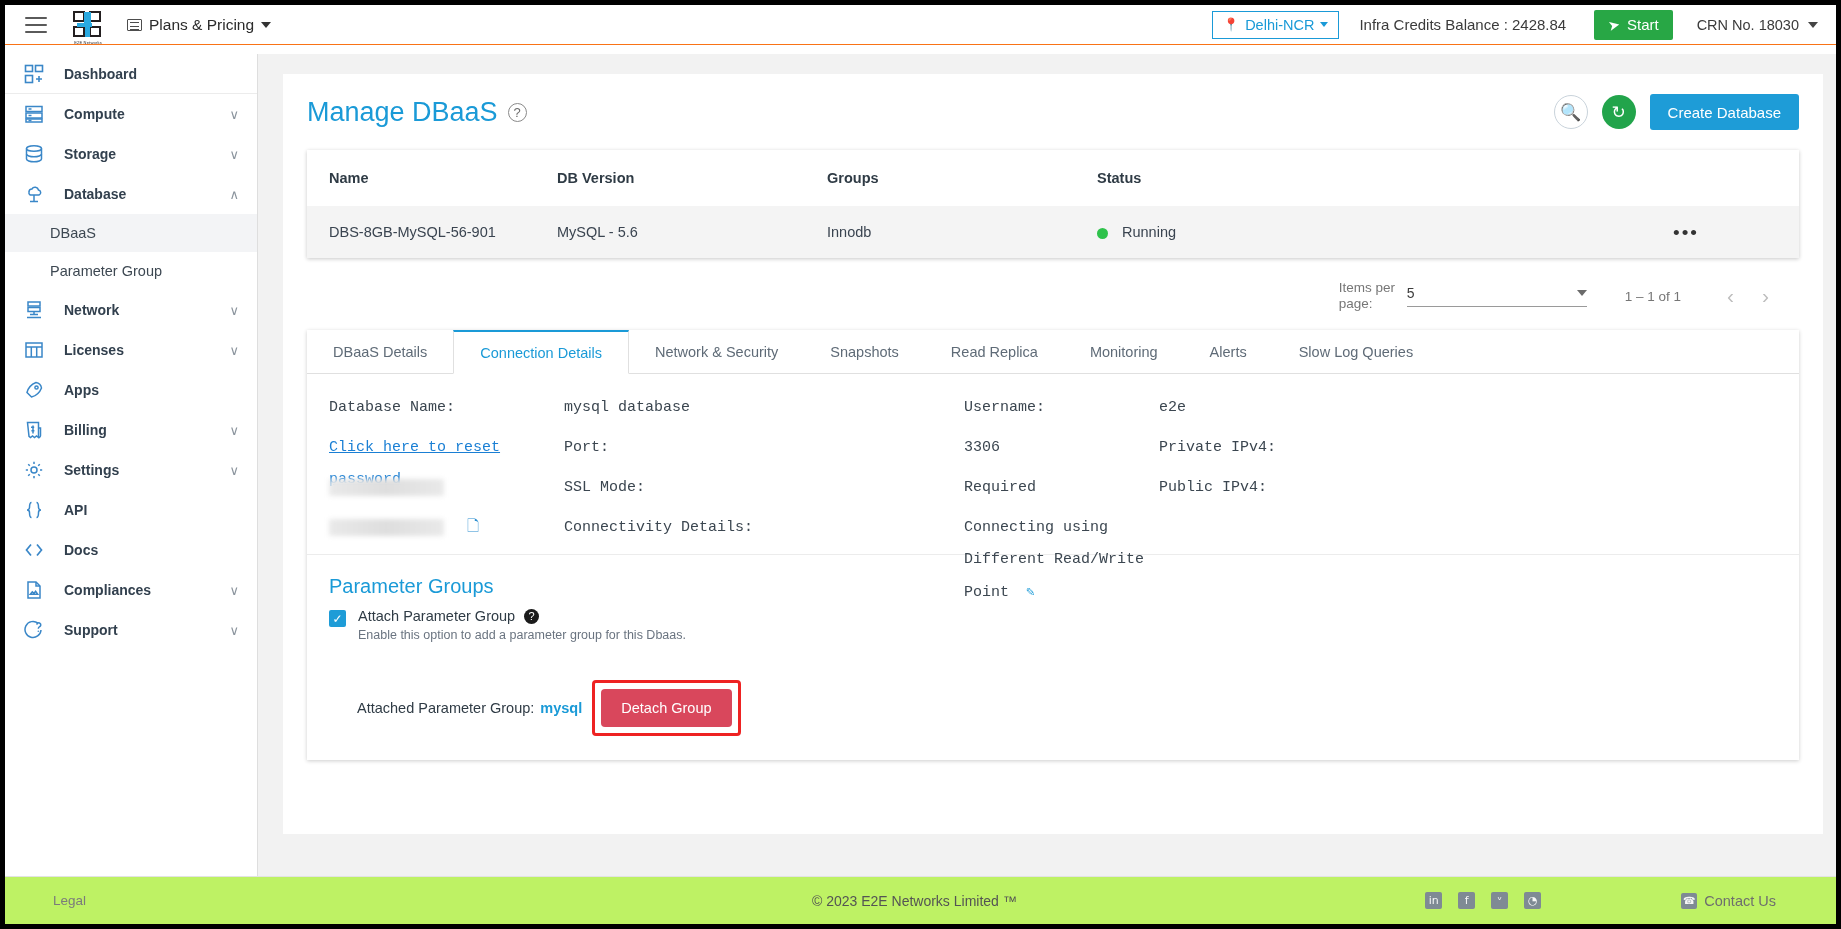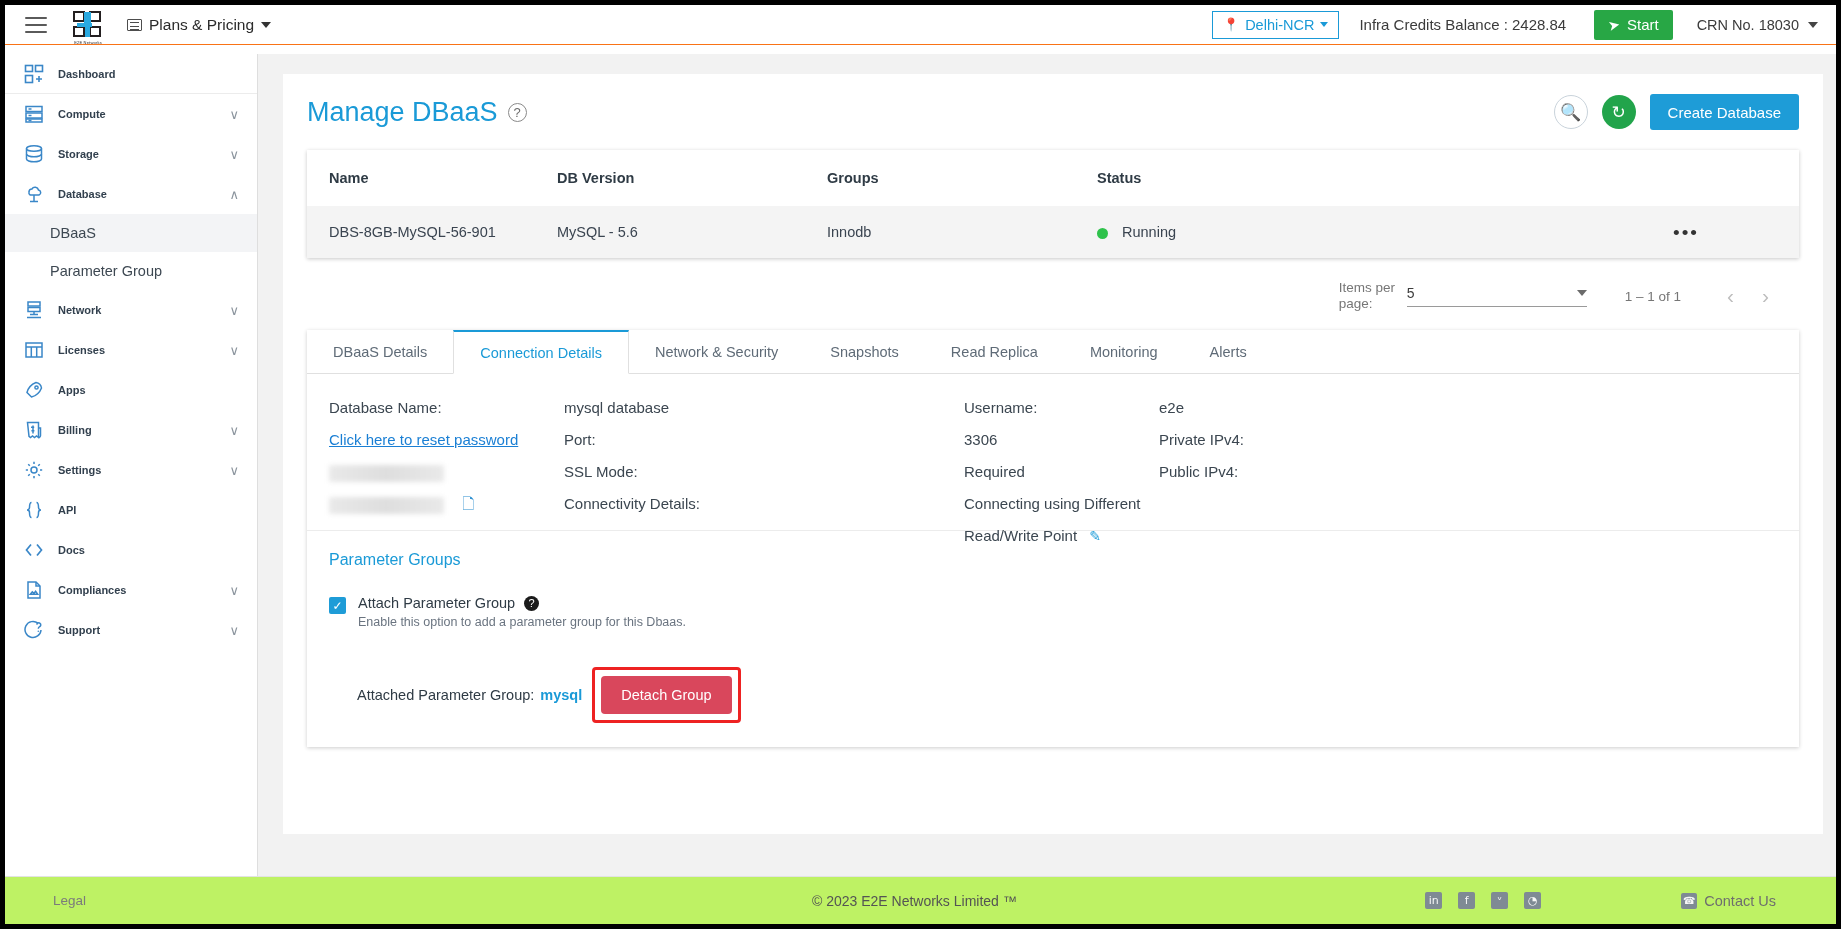--- a/index.html
+++ b/index.html
@@ -95,21 +95,21 @@
     width: 253px; height: 832px;
     background: #ffffff; border-right: 1px solid #dedede;
     overflow: hidden;
   }
   .nav-item {
     display: flex; align-items: center; height: 40px; padding: 0 18px 0 18px;
     cursor: pointer; gap: 13px; position: relative;
   }
   .nav-item.sep { border-bottom: 1px solid #ececec; }
   .nav-icon { width: 22px; height: 22px; flex: 0 0 22px; display:flex; align-items:center; justify-content:center; color:#3a87c8;}
-  .nav-label { font-size: 11px; color: #32404e; font-weight: bold; }
+  .nav-label { font-size: 14px; color: #32404e; font-weight: bold; margin-left: 6px; }
   .nav-chev { margin-left: auto; color: #8b949d; font-size: 13px; line-height:1; }
   .sub-item {
     height: 38px; display: flex; align-items: center; padding-left: 45px;
     font-size: 14.5px; color: #3d4852; cursor: pointer;
   }
   .sub-item.active { background: #f3f4f6; }
 
   
   .main {
     position: absolute; left: 253px; top: 49px;
@@ -192,37 +192,37 @@
     font-size: 14.5px; color: #5f6b77; display: flex; align-items: center;
     justify-content: center; cursor: pointer; padding: 0 26px; white-space: nowrap;
   }
   .tab.active {
     color: #1a9ad7; border-top: 2px solid #1a9ad7;
     border-left: 1px solid #e0e0e0; border-right: 1px solid #e0e0e0;
     background: #fff; margin-bottom: -1px; border-bottom: 1px solid #fff;
   }
   .details-grid {
     display: grid; grid-template-columns: 235px 400px 195px 1fr;
-    padding: 18px 22px 10px 22px; row-gap: 0px;
+    padding: 18px 22px 10px 22px; row-gap: 8px; font-family: Liberation Mono, monospace;
   }
   .dl-label { font-size: 15px; color: #3b4650; height: 32px; line-height: 32px; }
   .dl-value { font-size: 15px; color: #3b4650; height: 32px; line-height: 32px; }
   .dl-link {
     font-size: 15px; color: #1a7fd4; text-decoration: underline; cursor: pointer;
   }
   .redact {
     display: inline-block; width: 115px; height: 17px; vertical-align: middle;
     background: linear-gradient(90deg,#e9e9e9,#dedede,#e9e9e9);
     filter: blur(2.5px); border-radius: 2px;
   }
   .copy-icon { color: #2d8fd0; font-size: 15px; margin-left: 14px; cursor:pointer; }
   .pencil-icon { color: #1a9ad7; font-size: 14px; margin-left: 8px; cursor:pointer; }
 
   .pg-section { border-top: 1px solid #ececec; padding: 20px 22px 24px 22px; }
-  .pg-title { font-size: 16px; color: #1a9ad7; margin-bottom: 26px; }
+  .pg-title { font-size: 20px; color: #1a9ad7; margin-bottom: 10px; }
   .checkrow { display: flex; align-items: flex-start; gap: 12px; }
   .checkbox {
     width: 17px; height: 17px; background: #1e9cd7; border-radius: 2px; margin-top: 2px;
     display:flex; align-items:center; justify-content:center; color:#fff; font-size: 12px;
     cursor: pointer; flex: 0 0 17px;
   }
   .chk-title { font-size: 14.5px; color: #2f3b45; display: flex; align-items: center; gap: 9px; }
   .help-dark {
     width: 15px; height: 15px; border-radius: 50%; background: #1b1b1b; color: #fff;
     font-size: 11px; display:inline-flex; align-items:center; justify-content:center; cursor:pointer;
@@ -521,20 +521,21 @@
 
       <div class="tabs-card">
         <div class="tabs">
           <div class="tab">DBaaS Details</div>
           <div class="tab active">Connection Details</div>
           <div class="tab">Network &amp; Security</div>
           <div class="tab">Snapshots</div>
           <div class="tab">Read Replica</div>
           <div class="tab">Monitoring</div>
           <div class="tab">Alerts</div>
+          <div class="tab">Slow Log Queries</div>
         </div>
 
         <div class="details-grid">
 
           <div class="dl-label">Database Name:</div>
           <div class="dl-value">mysql database</div>
           <div class="dl-label">Username:</div>
           <div class="dl-value">e2e</div>
 
           <div class="dl-value">

